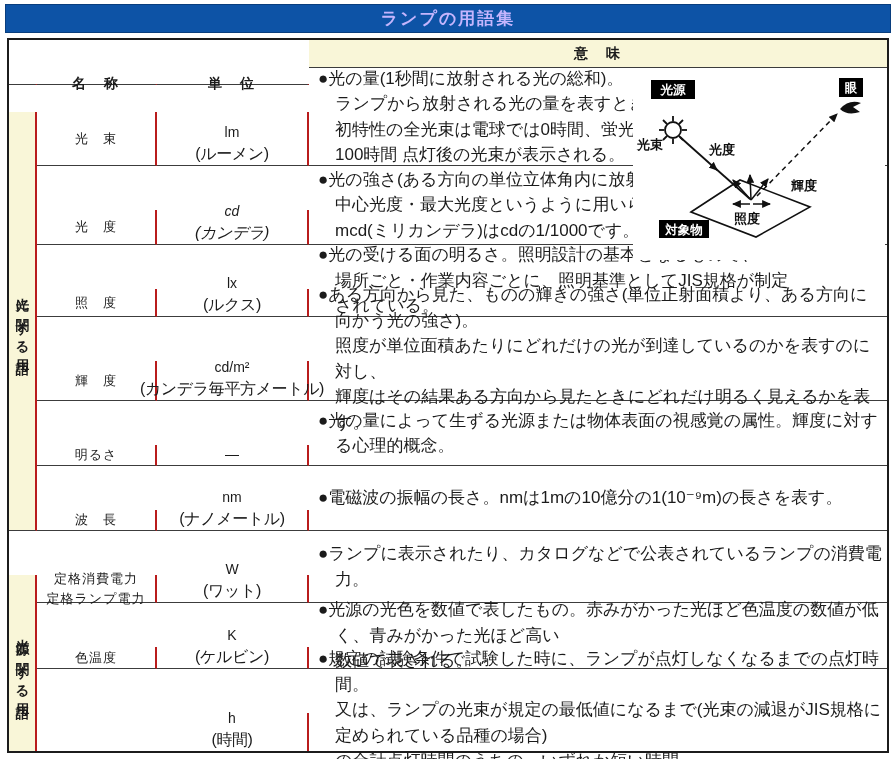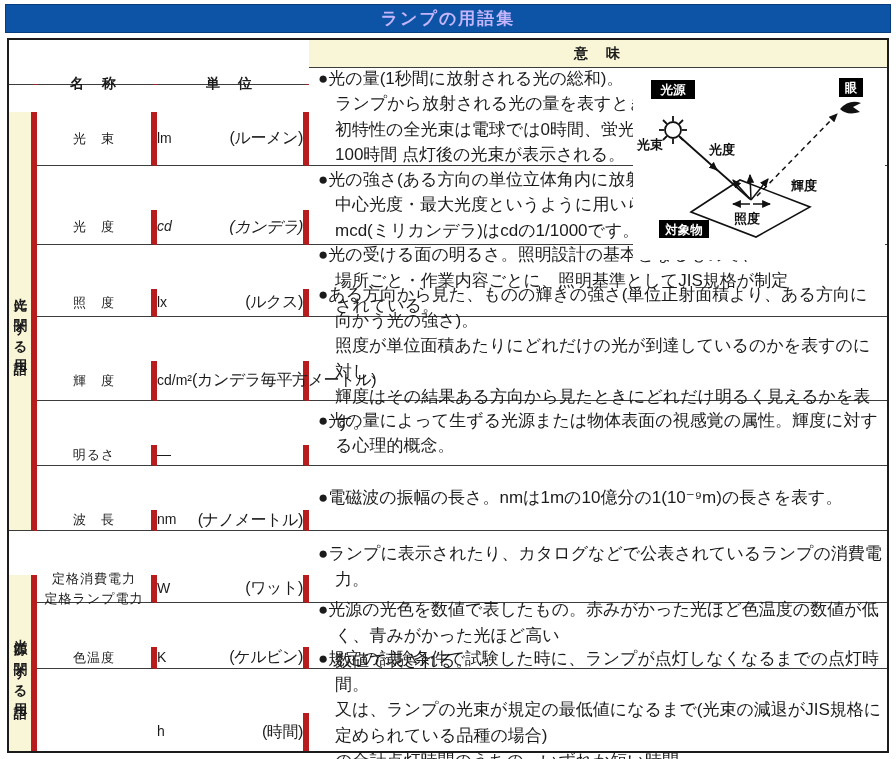--- a/index.html
+++ b/index.html
@@ -7,36 +7,36 @@
        font-family:"Liberation Sans","DejaVu Sans",sans-serif;color:#1b1b1b;}
   .titlebar{position:absolute;left:5px;top:4px;width:884px;height:27px;
        background:#0d53a6;border:1px solid #093e7e;
        color:#c4b5fd;font-weight:bold;font-size:17px;letter-spacing:2px;
        display:flex;align-items:center;justify-content:center;}
   .gtable{position:absolute;left:7px;top:38px;width:882px;
        border:2px solid #1c1c1c;background:#fff;box-sizing:border-box;
        display:grid;grid-template-columns:28px 120px 152px 1fr;
        grid-template-rows:28px 98px 79px 72px 84px 65px 65px 72px 66px 82px;}
   .c{box-sizing:border-box;min-width:0;min-height:0;}
-  .br{border-right:6px solid #b91c1c;margin-top:44px;}
+  .br{border-right:2px solid #b91c1c;margin-top:44px;}
   .bb{border-bottom:1px solid #3c3c3c;}
   .hcell{background:#f9f6d8;display:flex;align-items:center;justify-content:center;
        font-weight:bold;font-size:14px;letter-spacing:2px;}
   .corner{grid-area:1/1/2/2;background:#f9f6d8;}
   .h-name{grid-area:1/2/2/3;}
   .h-unit{grid-area:1/3/2/4;}
   .h-meaning{grid-area:1/4/2/5;}
   .group{background:#f9f6d8;display:flex;align-items:center;justify-content:center;
        writing-mode:vertical-rl;text-orientation:upright;
        font-weight:bold;font-size:13.5px;letter-spacing:3px;}
   .g1{grid-area:2/1/8/2;}
   .g2{grid-area:8/1/11/2;}
   .namecell{display:flex;align-items:center;justify-content:center;text-align:center;
        font-size:13px;letter-spacing:1px;white-space:pre-line;line-height:1.5;}
-  .unitcell{display:flex;flex-direction:row;align-items:center;justify-content:space-between;
+  .unitcell{display:flex;flex-direction:column;align-items:center;justify-content:flex-end;
        text-align:center;font-size:14px;line-height:1.4;}
   .unit-sub{font-size:16px;letter-spacing:-0.4px;white-space:nowrap;}
   .meaningcell{display:flex;align-items:center;font-size:17px;line-height:1.5;
        padding:4px 4px 4px 9px;}
   .mtext{white-space:pre-line;text-indent:-1em;padding-left:1em;width:100%;}
   .diagram{position:absolute;top:30px;right:2px;width:252px;height:190px;
        background:#fff;z-index:2;margin-left:16px;}
   .diagram svg{display:block;}
   .dlabel{font-size:13px;font-weight:bold;fill:#111;}
   .dboxtext{font-size:12.5px;font-weight:bold;fill:#fff;}

